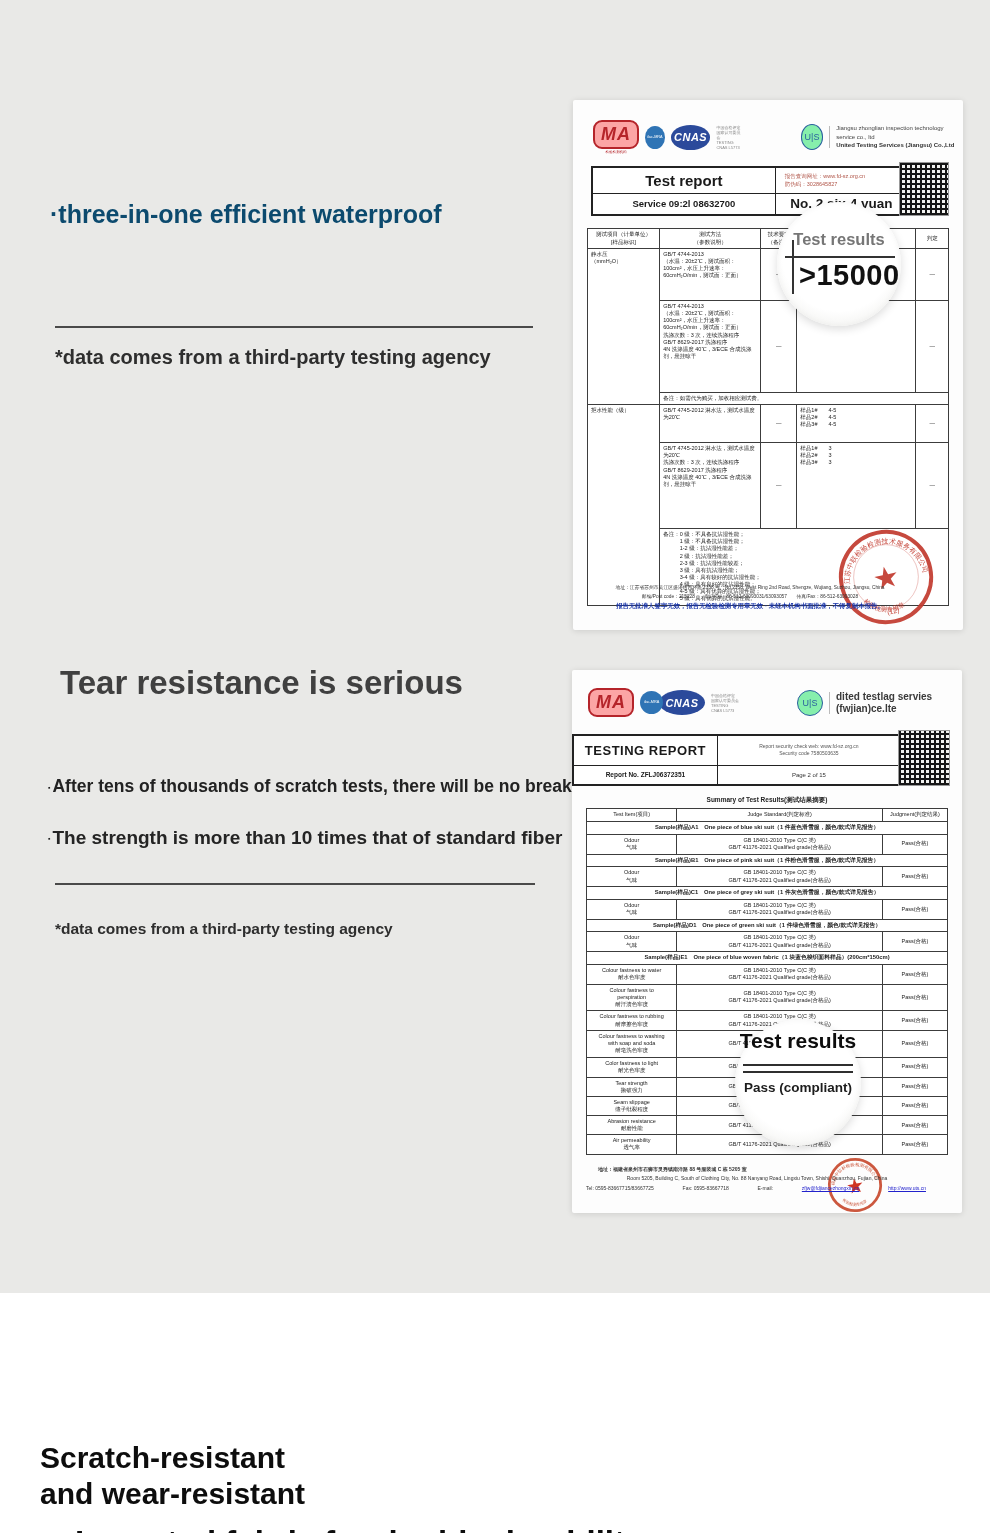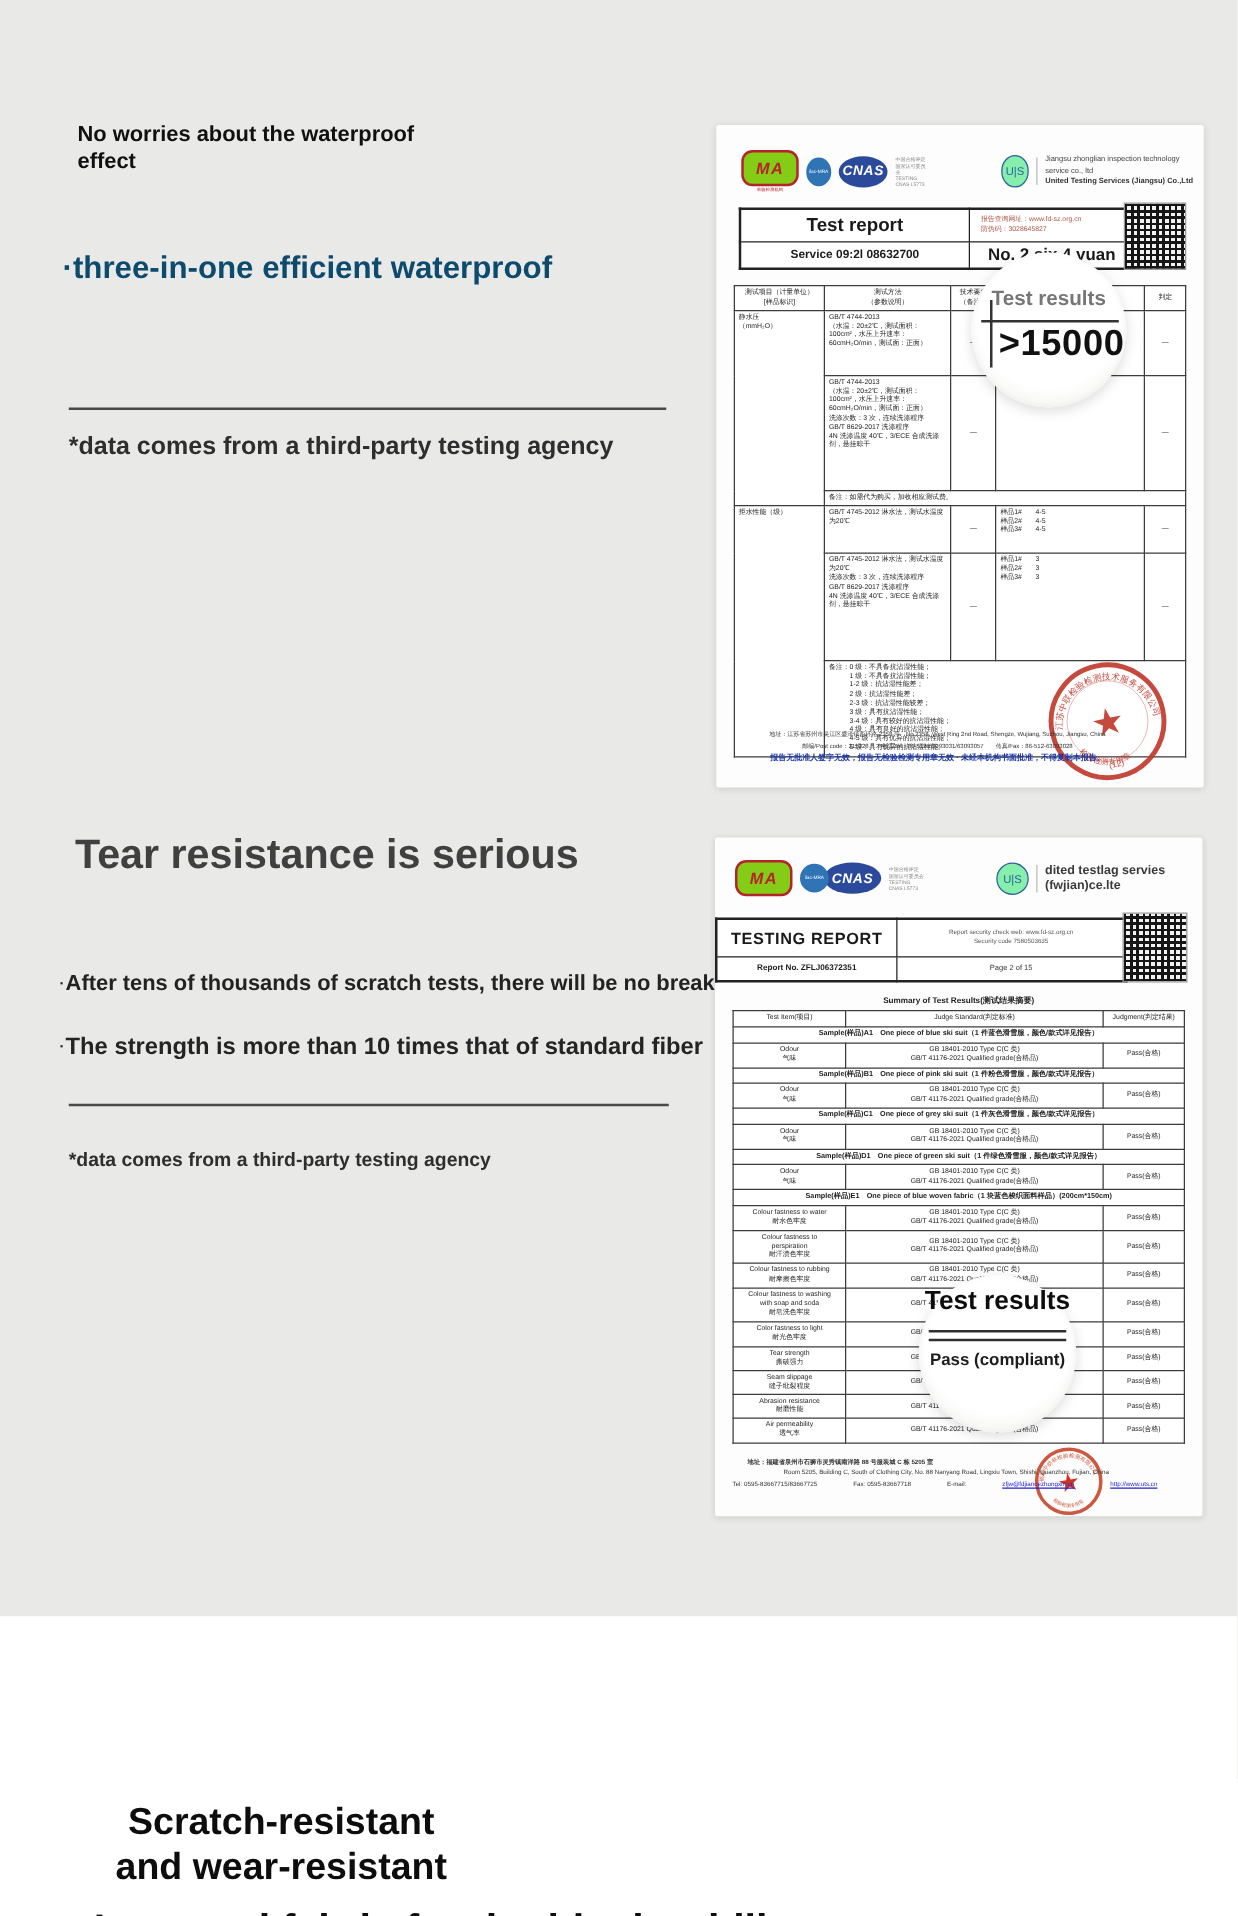--- a/index.html
+++ b/index.html
@@ -14,30 +14,30 @@
   .s1-b2{left:46px;top:255px;font-size:25px;font-weight:bold;color:#3d3d3d;}
   .rule{height:2px;background:#4a4a4a;}
   .hr1{left:55px;top:326px;width:478px;}
   .s1-note{left:55px;top:346px;font-size:20px;font-weight:bold;color:#2e2e2e;}
   .s2-heading{left:60px;top:664px;font-size:33px;font-weight:bold;color:#404040;}
   .s2-b1{left:48px;top:776px;font-size:17.5px;font-weight:bold;color:#222;}
   .s2-b2{left:48px;top:827px;font-size:19px;font-weight:bold;color:#242424;}
   .hr2{left:55px;top:883px;width:480px;}
   .s2-note{left:55px;top:920px;font-size:15.5px;font-weight:bold;color:#2e2e2e;}
   .bottom-band{left:0;top:1293px;width:990px;height:240px;background:#ffffff;}
-  .s3-heading{left:40px;top:1440px;width:370px;text-align:center;font-size:30px;font-weight:bold;
+  .s3-heading{left:40px;top:1440px;width:370px;text-align:left;font-size:30px;font-weight:bold;
               color:#0d0d0d;line-height:1.2;}
   .s3-clip{left:75px;top:1524px;font-size:33px;font-weight:bold;color:#0d0d0d;white-space:nowrap;}
   
   .card{position:absolute;background:#fdfdfd;box-shadow:0 1px 6px rgba(0,0,0,.12);border-radius:2px;}
   #card1{left:573px;top:100px;width:390px;height:530px;}
   #card2{left:572px;top:670px;width:390px;height:543px;}
   .logos{display:flex;align-items:center;gap:6px;}
   .cma{width:42px;height:25px;border:2.5px solid #b5242a;border-radius:9px;display:flex;align-items:center;
-       justify-content:center;color:#b5242a;font-weight:bold;font-style:italic;font-size:13px;letter-spacing:1px;background:#84cc16;}
+       justify-content:center;color:#b5242a;font-weight:bold;font-style:italic;font-size:18px;letter-spacing:1px;background:#fca5a5;}
   .cma-wrap{display:flex;flex-direction:column;align-items:center;}
   .cma-cap{font-size:3.5px;color:#b5242a;margin-top:1px;}
   .ilac{width:23px;height:23px;border-radius:50%;background:#2f74b5;color:#fff;display:flex;align-items:center;
         justify-content:center;font-size:3.8px;text-align:center;line-height:1.1;}
   .cnas{width:46px;height:25px;border-radius:50%;background:#2b4a9b;color:#fff;display:flex;align-items:center;
         justify-content:center;font-weight:bold;font-style:italic;font-size:11px;letter-spacing:.5px;}
   .cnas-cap{font-size:4px;color:#888;line-height:1.25;}
   .uts{width:24px;height:24px;border-radius:50%;border:1.8px solid #2a5f9e;color:#2a5f9e;display:flex;
        align-items:center;justify-content:center;font-weight:normal;font-size:9px;background:#86efac;}
   .vdiv{width:1px;height:22px;background:#bbb;}
@@ -85,22 +85,20 @@
   .f-line{position:absolute;text-align:center;color:#333;}
   .blue{color:#1733a8;}
   .linkish{color:#2222cc;text-decoration:underline;}
   .stamp{position:absolute;opacity:.92;}
 </style>
 </head>
 <body>
 
 <div class="page">
 
-  <div class="abs s1-heading p">No worries about the waterproof
-effect</div>
   <div class="abs s1-b1">·three-in-one efficient waterproof</div>
   <div class="abs rule hr1"></div>
   <div class="abs s1-note">*data comes from a third-party testing agency</div>
 
   <div class="card" id="card1">
     <div class="abs logos" style="left:20px;top:20px;">
       <div class="cma-wrap">
         <div class="cma">MA</div>
         <div class="cma-cap">检验检测机构</div>
       </div>

